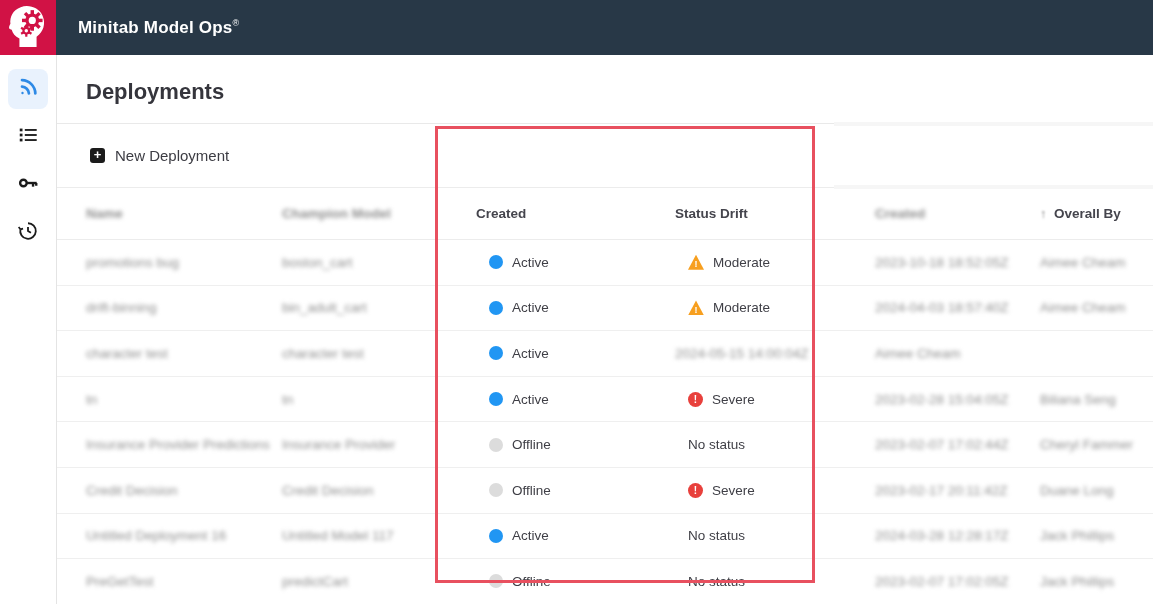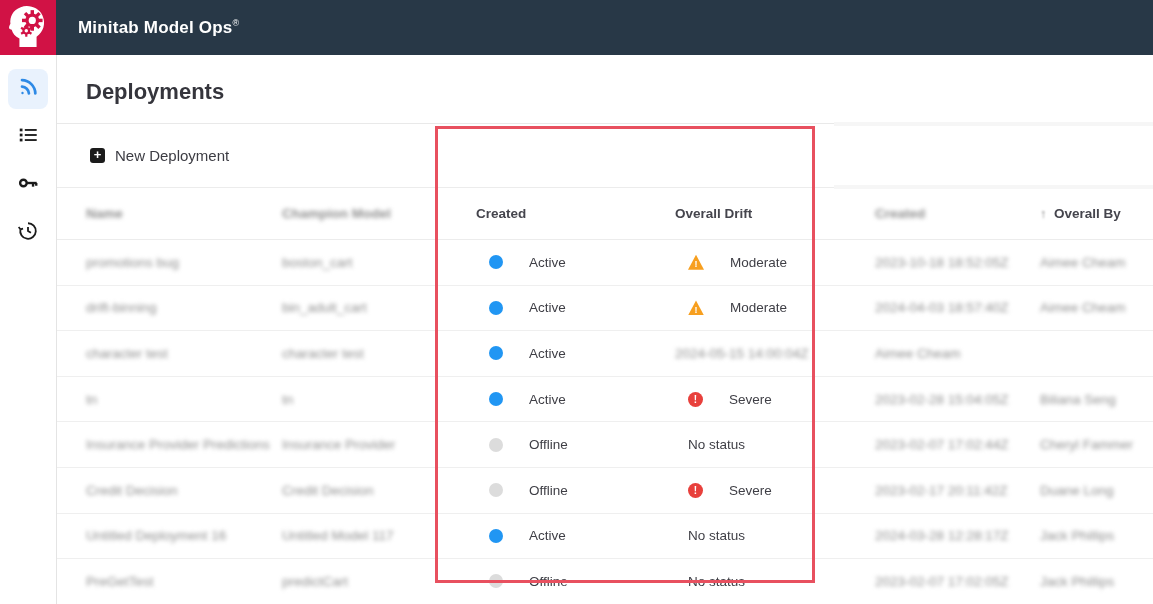--- a/index.html
+++ b/index.html
@@ -29,21 +29,21 @@
   .shade-band { position:absolute; left:777px; width:319px; height:4px; background:#f6f6f6; }
 
   
   .grid-row { display:grid; grid-template-columns:225px 194px 199px 200px 165px 1fr; align-items:center; }
   .thead { height:52px; border-bottom:1px solid #ececec; }
   .th { font-size:13.5px; font-weight:700; color:#45454d; }
   .th.blur, .cell.blur { color:#8f8f8f; filter:blur(2.3px); }
   .c1 { padding-left:29px; }
   .tr { height:45.6px; border-bottom:1px solid #efefef; cursor:pointer; }
   .cell { font-size:13.5px; color:#9a9a9a; }
-  .statuscell, .driftcell { display:flex; align-items:center; gap:26px; font-size:13.5px; color:#3f3f46;padding-left:13px; }
+  .statuscell, .driftcell { display:flex; align-items:center; gap:9px; font-size:13.5px; color:#3f3f46;padding-left:13px; }
   .slabel, .dlabel { color:#3f3f46; }
 
   .dot { width:14px; height:14px; border-radius:50%; flex:0 0 auto; }
   .dot-active { background:#2196f3; }
   .dot-offline { background:#dcdcdc; }
 
   .dicon { position:relative; width:16px; height:15px; flex:0 0 auto; display:flex; align-items:center; justify-content:center; }
   .dicon.moderate { background:#f79f1f; clip-path:polygon(50% 0, 100% 100%, 0 100%); }
   .dicon.moderate::after { content:"!"; color:#fff; font-size:9px; font-weight:700; margin-top:4px; }
   .dicon.minimal { background:#73bf44; border-radius:50%; width:15px; }
@@ -144,21 +144,21 @@
         <span class="new-dep-label">New Deployment</span>
       </button>
       <div class="shade-band" style="top:-2px"></div>
       <div class="shade-band" style="bottom:-2px"></div>
     </div>
 
     <div class="grid-row thead">
       <div class="th blur c1">Name</div>
       <div class="th blur">Champion Model</div>
       <div class="th">Created</div>
-      <div class="th">Overall Drift</div>
+      <div class="th">Status Drift</div>
       <div class="th blur">Created</div>
       <div class="th"><span class="sort-arrow">↑</span><span class="blur" style="display:inline-block">Overall By</span></div>
     </div>
 
     <div class="grid-row tr">
       <div class="cell blur c1">promotions bug</div>
       <div class="cell blur">boston_cart</div>
       <div class="statuscell">
           <span class="dot dot-active"></span>
           <span class="slabel">Active</span>

